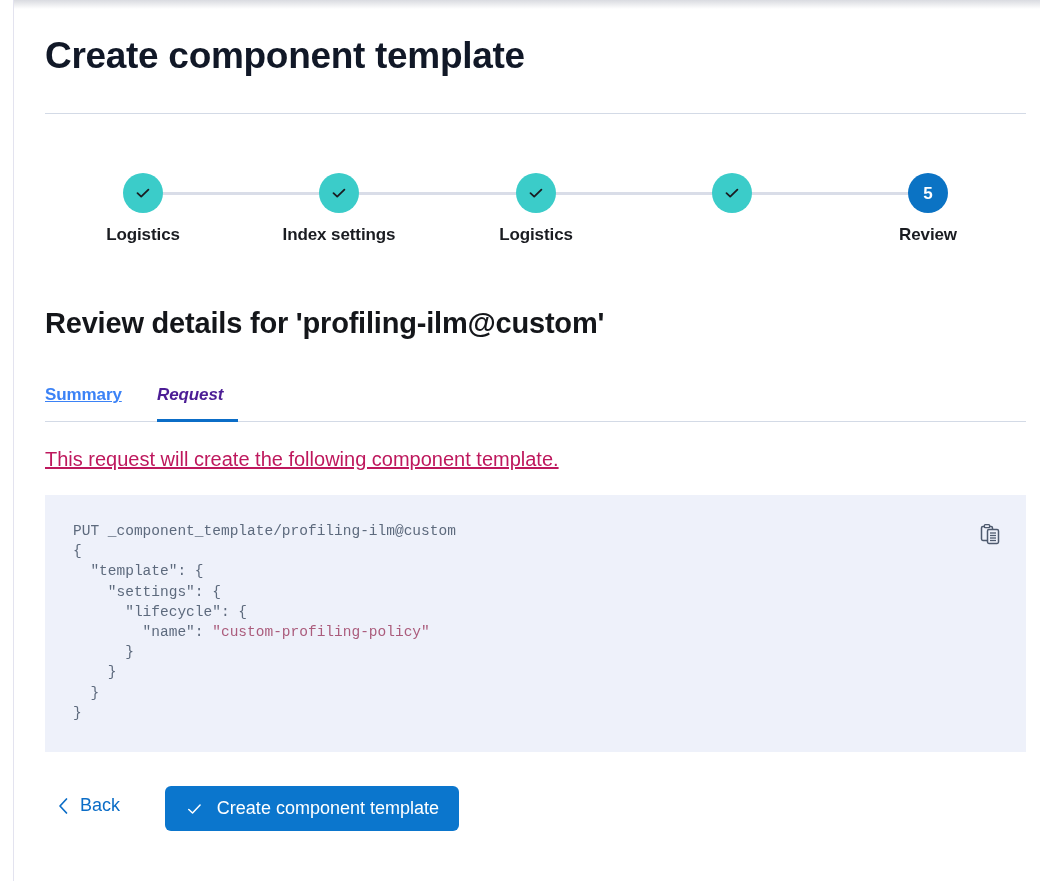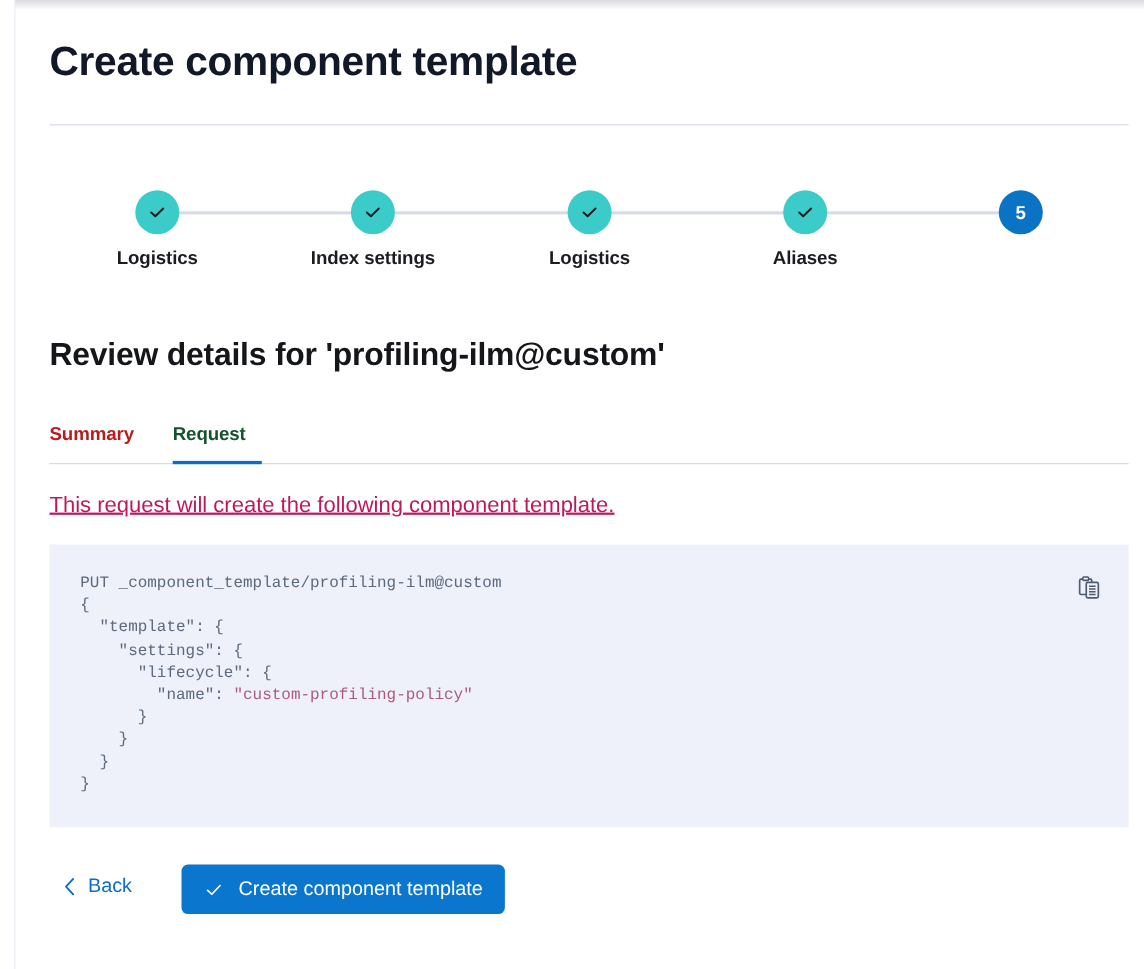--- a/index.html
+++ b/index.html
@@ -139,22 +139,22 @@
     display: flex;
     align-items: flex-start;
     padding-top: 3px;
     font-size: 17px;
     font-weight: 700;
     font-stretch: condensed;
     letter-spacing: -0.1px;
     cursor: pointer;
     white-space: nowrap;
   }
-  .tab.inactive { left: 0; color: #b91c1c; }
-  .tab.active   { left: 112px; color: #14532d; }
+  .tab.inactive { left: 0; color: #3b82f6; text-decoration: underline; }
+  .tab.active   { left: 112px; color: #4c1d95; font-style: italic; }
   .tab.active::after {
     content: "";
     position: absolute;
     left: 0; bottom: 0;
     width: 81px; height: 3px;
     background: #0b6dc7;
   }
 
   
   .intro {
@@ -276,27 +276,27 @@
       </div>
       <div class="step-label">Logistics</div>
     </div>
 
     <div class="step" style="left:589px;">
       <div class="step-circle done">
         <svg width="20" height="20" viewBox="0 0 20 20">
           <path d="M4.5 10.2 L8.2 13.6 L15.4 6.6" fill="none" stroke="#1a1c21" stroke-width="1.8" stroke-linecap="round" stroke-linejoin="round"></path>
         </svg>
       </div>
-      <div class="step-label">Aliases</div>
     </div>
 
     <div class="step" style="left:785px;">
       <div class="step-circle current">
         <span class="step-num">5</span>
       </div>
+      <div class="step-label">Review</div>
     </div>
   </div>
 
   <h2 class="section-heading">Review details for 'profiling-ilm@custom'</h2>
 
   <div class="tabs">
     <div class="tab-rule"></div>
     <div class="tab inactive">Summary</div>
     <div class="tab active">Request</div>
   </div>

